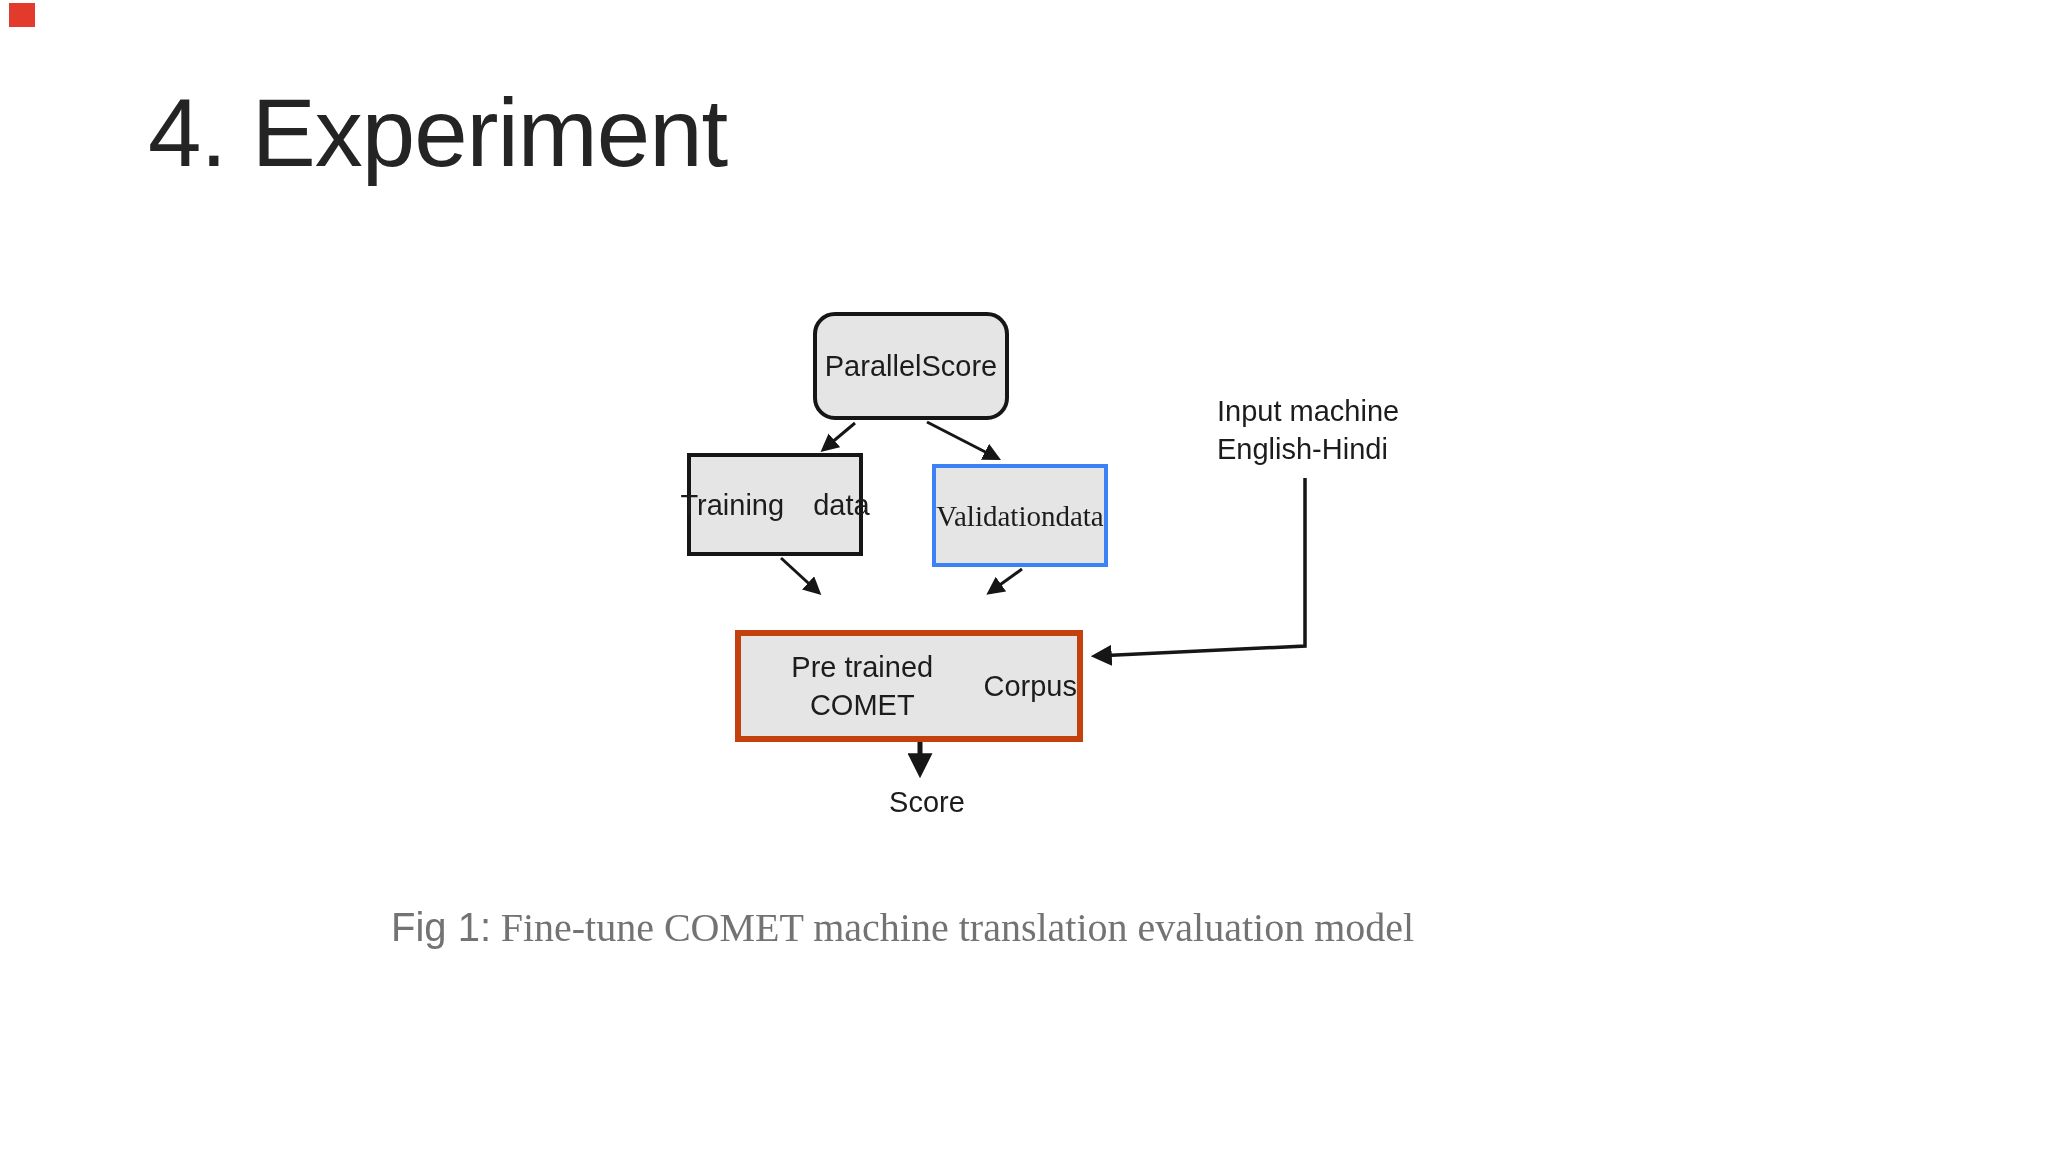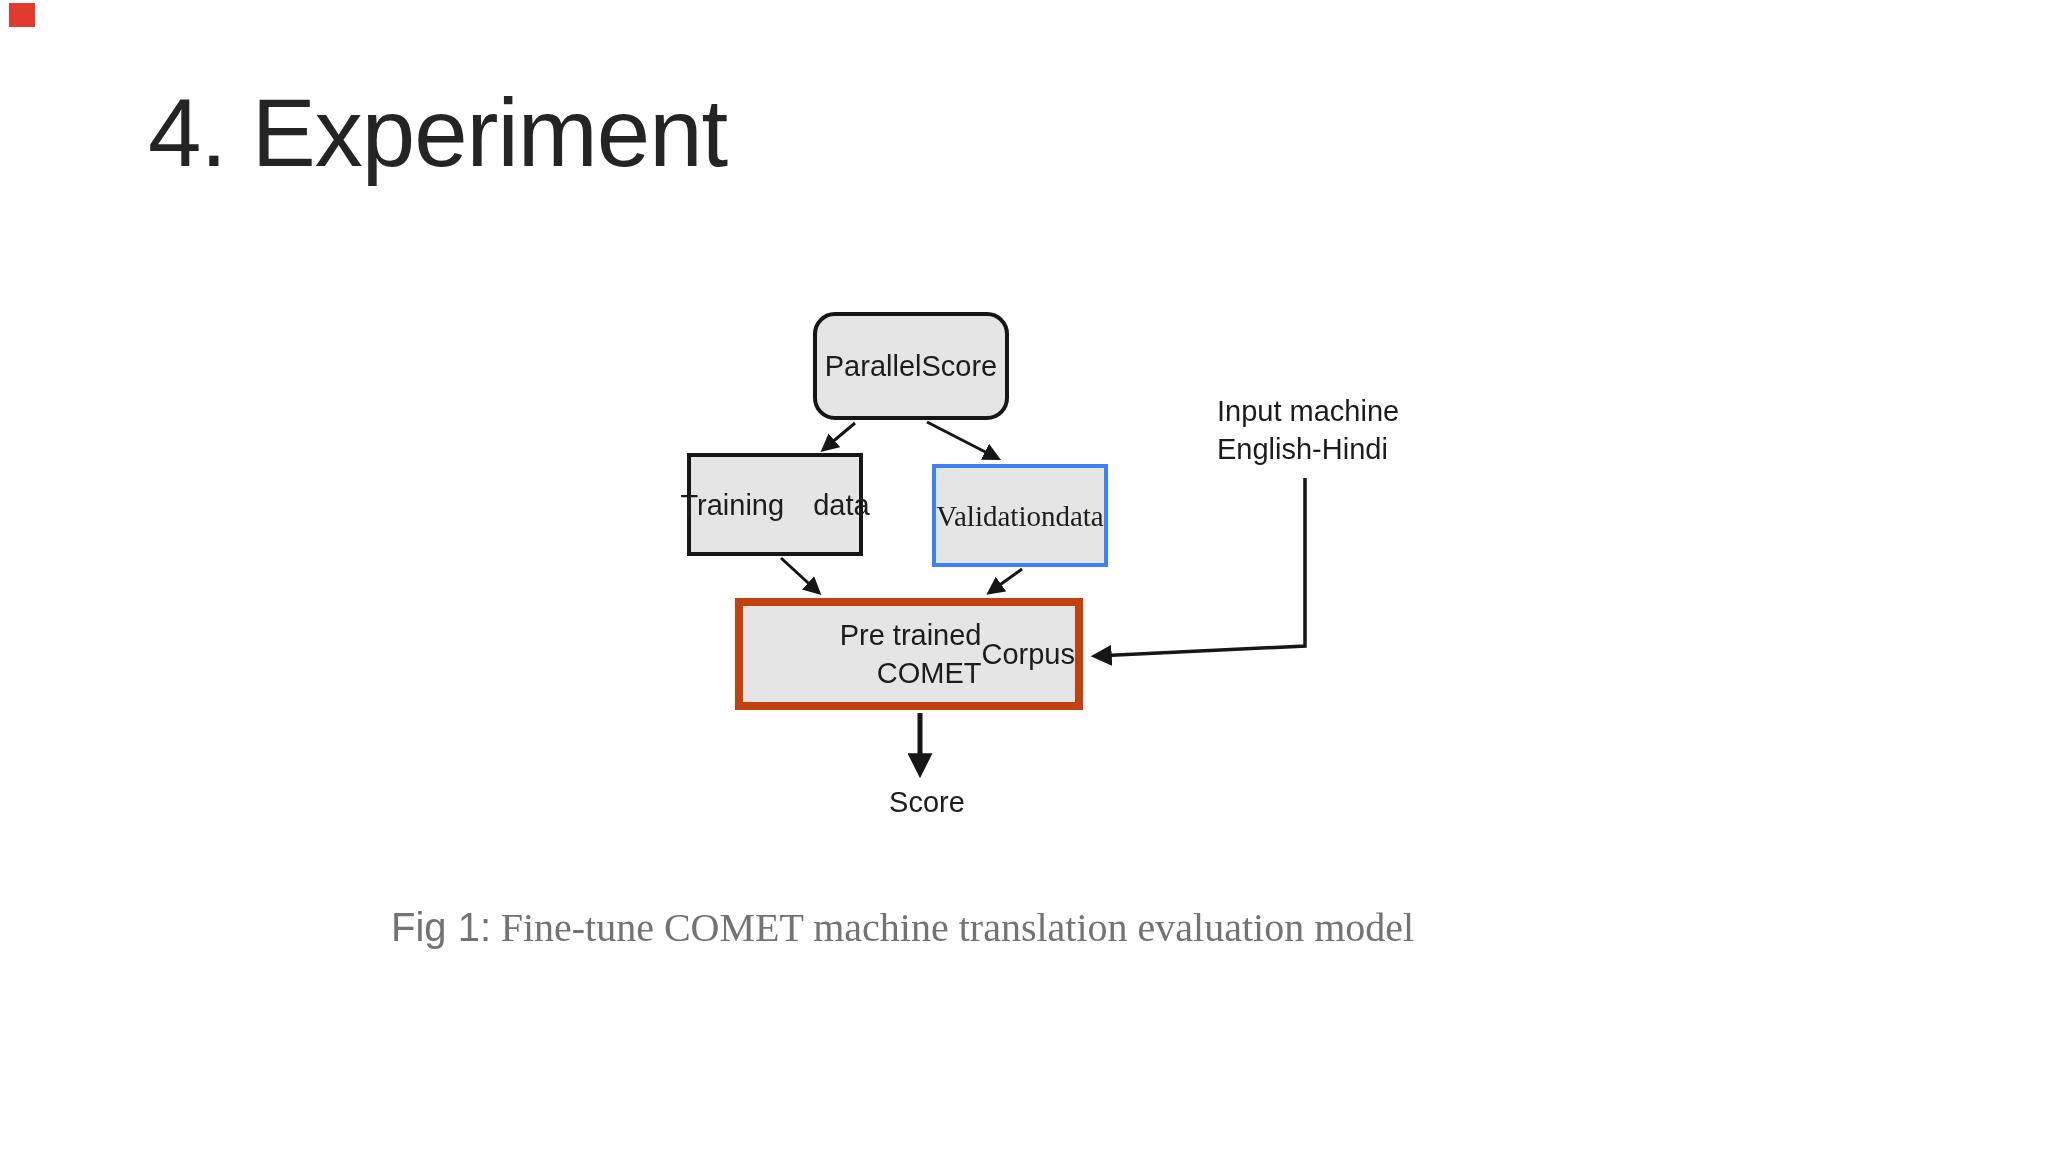--- a/index.html
+++ b/index.html
@@ -54,23 +54,22 @@
     left: 687px; top: 453px; width: 176px; height: 103px;
     border: 4px solid #161616;
     gap: 29px;
   }
   #node-validation-data {
     left: 932px; top: 464px; width: 176px; height: 103px;
     border: 4px solid #3b82f6;
     font-family: Liberation Serif, serif;
   }
   #node-comet-model {
-    left: 735px; top: 598px; width: 348px; height: 112px;
-    border: 8px solid #c2410c;
-    text-align: right;
+    left: 735px; top: 630px; width: 348px; height: 112px;
+    border: 6px solid #c2410c;
   }
   #label-input-sentence {
     position: absolute;
     left: 1217px; top: 392px;
     font-size: 29px;
     line-height: 38px;
     color: #1c1c1c;
     text-align: left;
     white-space: nowrap;
   }

